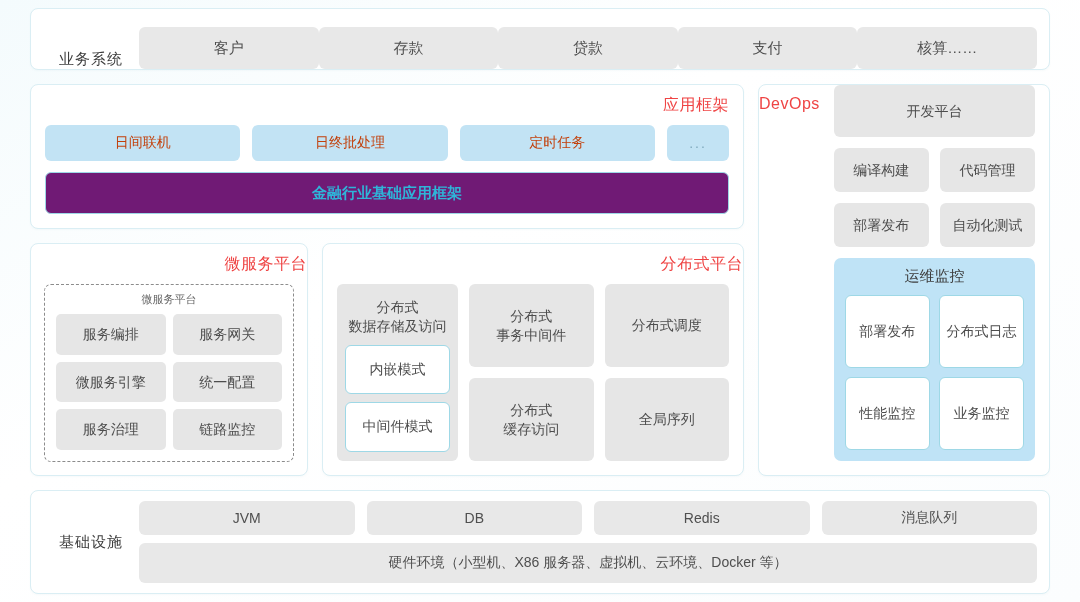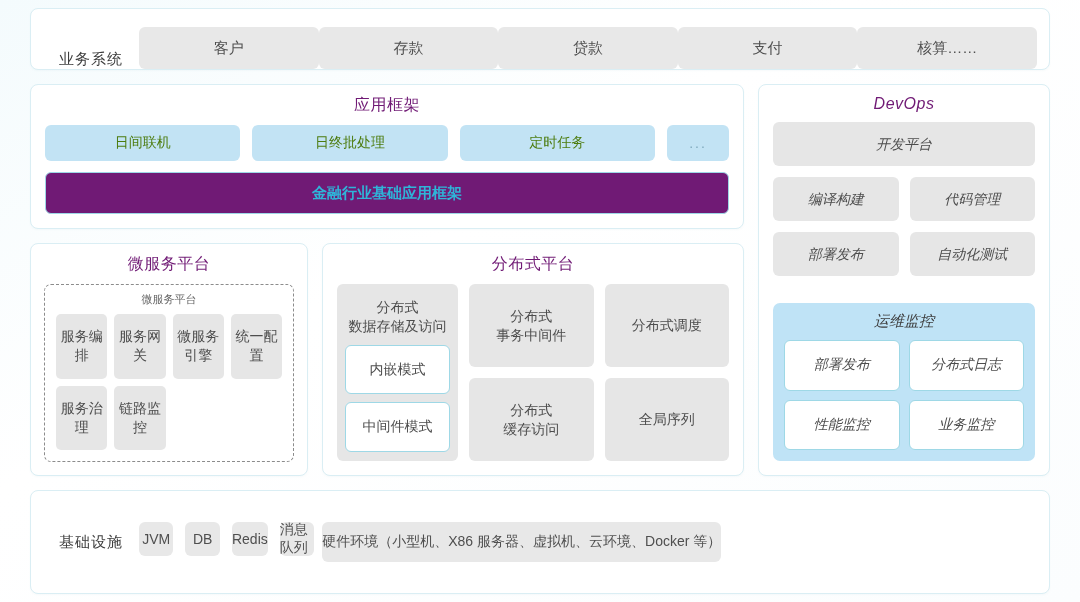--- a/index.html
+++ b/index.html
@@ -28,54 +28,54 @@
   .biz-items { display:flex; flex:1; gap:0; }
   .gray-pill {
     background:#e8e8e8; border-radius:6px; height:42px;
     display:flex; align-items:center; justify-content:center;
     font-size:15px; color:#4f4f4f; flex:1;
   }
 
   
   .mid { display:flex; gap:14px; margin-top:14px; flex:0 0 auto; height:392px; }
   .mid-left { display:flex; flex-direction:column; gap:14px; width:714px; flex:0 0 714px; }
-  .mid-right { flex:1; display:flex; flex-direction:column;font-style:italic; }
+  .mid-right { flex:1; display:flex; flex-direction:row; }
 
   .card-title {
-    text-align:center; font-size:16px; color:#701a75;
+    text-align:right; font-size:16px; color:#ef4444;
     padding:10px 0 9px 0; letter-spacing:.5px;
   }
 
   
   .appfw { padding:0 14px 14px 14px; }
   .appfw-row { display:flex; gap:12px; }
   .blue-pill {
     background:#c2e3f4; border-radius:6px; height:36px;
     display:flex; align-items:center; justify-content:center;
-    font-size:14px; color:#4d7c0f; flex:1;
+    font-size:14px; color:#c2410c; flex:1;
   }
   .blue-pill.narrow { flex:0 0 62px; color:#7fa9bd; letter-spacing:2px; }
   .fw-banner {
     margin-top:11px; height:42px; border:1px solid #9ed8e6; border-radius:6px;
     display:flex; align-items:center; justify-content:center;
     font-size:15px; font-weight:bold; color:#2fb4d8; background:#701a75;
   }
 
   
   .lower { display:flex; gap:14px; flex:1; }
   .msp-card { width:278px; flex:0 0 278px; display:flex; flex-direction:column; }
   .dist-card { flex:1; display:flex; flex-direction:column; }
 
   .msp-dashed {
     margin:0 13px 13px 13px; flex:1;
     border:1px dashed #8c8c8c; border-radius:7px;
     padding:7px 11px 11px 11px; display:flex; flex-direction:column;
   }
   .msp-sub { text-align:center; font-size:11px; color:#666; padding-bottom:7px; }
-  .msp-grid { display:grid; grid-template-columns:1fr 1fr 1fr 1fr; gap:7px; flex:1; }
+  .msp-grid { display:grid; grid-template-columns:1fr 1fr; gap:7px; flex:1; }
   .msp-grid .gray-box {
     background:#e6e6e6; border-radius:5px;
     display:flex; align-items:center; justify-content:center;
     font-size:14px; color:#4d4d4d;
   }
 
   
   .dist-body { padding:0 14px 14px 14px; flex:1; display:flex; gap:11px; }
   .dist-col { display:flex; flex-direction:column; gap:11px; flex:1; }
   .dist-col.first { flex:0 0 121px; }
@@ -90,34 +90,34 @@
   .white-box {
     background:#fff; border:1px solid #9ed8e6; border-radius:6px;
     display:flex; align-items:center; justify-content:center;
     font-size:14px; color:#4d4d4d; flex:1; margin-bottom:8px;
   }
   .white-box:last-child { margin-bottom:0; }
   .dist-col .gray-box { flex:1; }
 
   
   .devops-body { padding:0 14px 14px 14px; flex:1; display:flex; flex-direction:column; gap:11px; }
-  .devops-full { height:44px; }
+  .devops-full { height:52px; }
   .devops-pair { display:flex; gap:11px; height:44px; }
   .devops-pair .gray-box { flex:1; }
   .ops-panel {
     background:#bfe3f6; border-radius:7px; flex:1;
-    padding:0 11px 11px 11px; display:flex; flex-direction:column;margin-top:16px;
+    padding:0 11px 11px 11px; display:flex; flex-direction:column;
   }
   .ops-title { text-align:center; font-size:15px; color:#3d3d3d; padding:9px 0 9px 0; }
   .ops-grid { display:grid; grid-template-columns:1fr 1fr; gap:9px; flex:1; }
   .ops-grid .white-box { margin-bottom:0; }
 
   
   .infra { margin-top:14px; flex:1; display:flex; align-items:center; padding:0 12px; }
-  .infra-main { flex:1; display:flex; flex-direction:row; gap:8px; }
+  .infra-main { flex:1; display:flex; flex-direction:column; gap:8px; }
   .infra-row { display:flex; gap:12px; }
   .infra-row .gray-pill { height:34px; font-size:14px; }
   .infra-wide {
     background:#e8e8e8; border-radius:6px; height:40px;
     display:flex; align-items:center; justify-content:center;
     font-size:14px; color:#4f4f4f;
   }
 </style>
 </head>
 <body>

